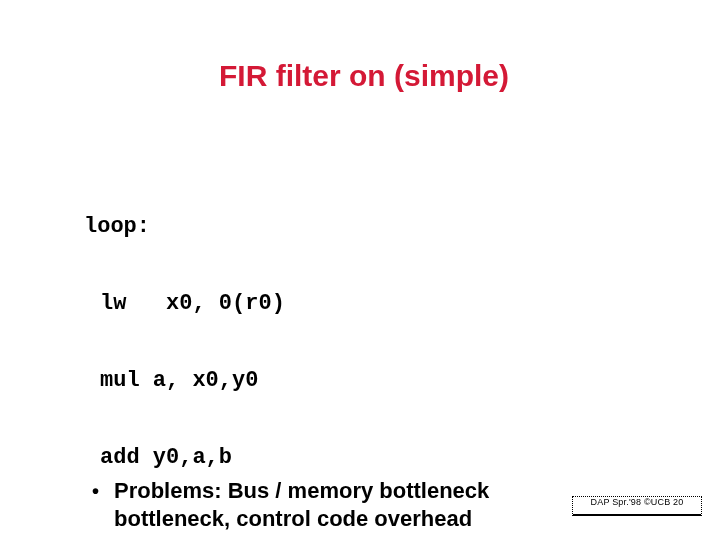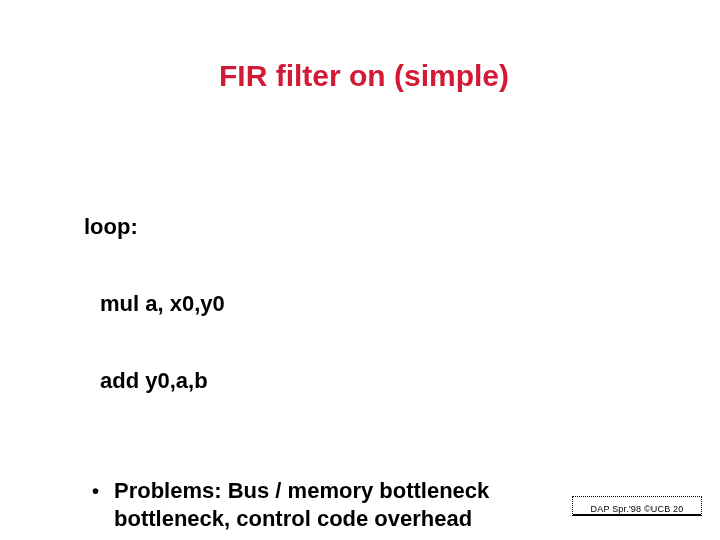--- a/index.html
+++ b/index.html
@@ -44,20 +44,21 @@
     width: 420px;
     font-size: 22px;
     font-weight: bold;
     line-height: 25.6px;
     color: #000000;
     white-space: pre;
   }
   #code-block .code-line {
     display: block;
     white-space: pre;
+    font-family: Liberation Mono, monospace;
   }
   #code-block .code-line.indent {
     padding-left: 16px;
   }
 
   
   #bullet-block {
     position: absolute;
     left: 92px;
     top: 477px;
@@ -87,21 +88,21 @@
     left: 572px;
     top: 496px;
     width: 130px;
     height: 20px;
     box-sizing: border-box;
     border-top: 1px dotted #000000;
     border-left: 1px dotted #000000;
     border-right: 1px dotted #000000;
     border-bottom: 2px solid #000000;
     display: flex;
-    align-items: flex-end;
+    align-items: flex-start;
     justify-content: center;
   }
   #footer-box .footer-text {
     font-size: 9px;
     font-weight: normal;
     color: #000000;
     white-space: nowrap;
     letter-spacing: 0.2px;
   }
 </style>
@@ -109,20 +110,21 @@
 <body>
 
 <div id="slide">
 
   <div id="title-block">
     <span class="title-line">FIR filter on (simple)</span>
   </div>
 
   <div id="code-block">
     <span class="code-line">loop:</span>
+    <span class="code-line indent">lw   x0, 0(r0)</span>
     <span class="code-line indent">mul a, x0,y0</span>
     <span class="code-line indent">add y0,a,b</span>
     
     
     
     
     
     
     
   </div>

